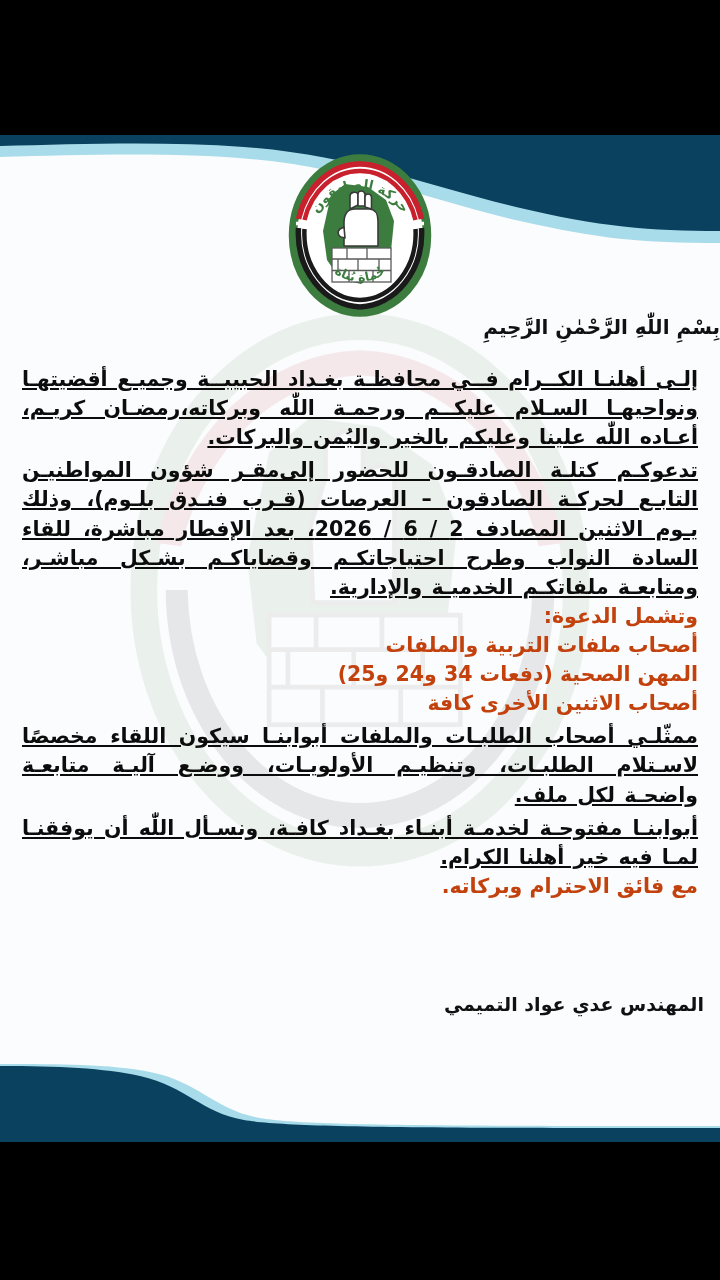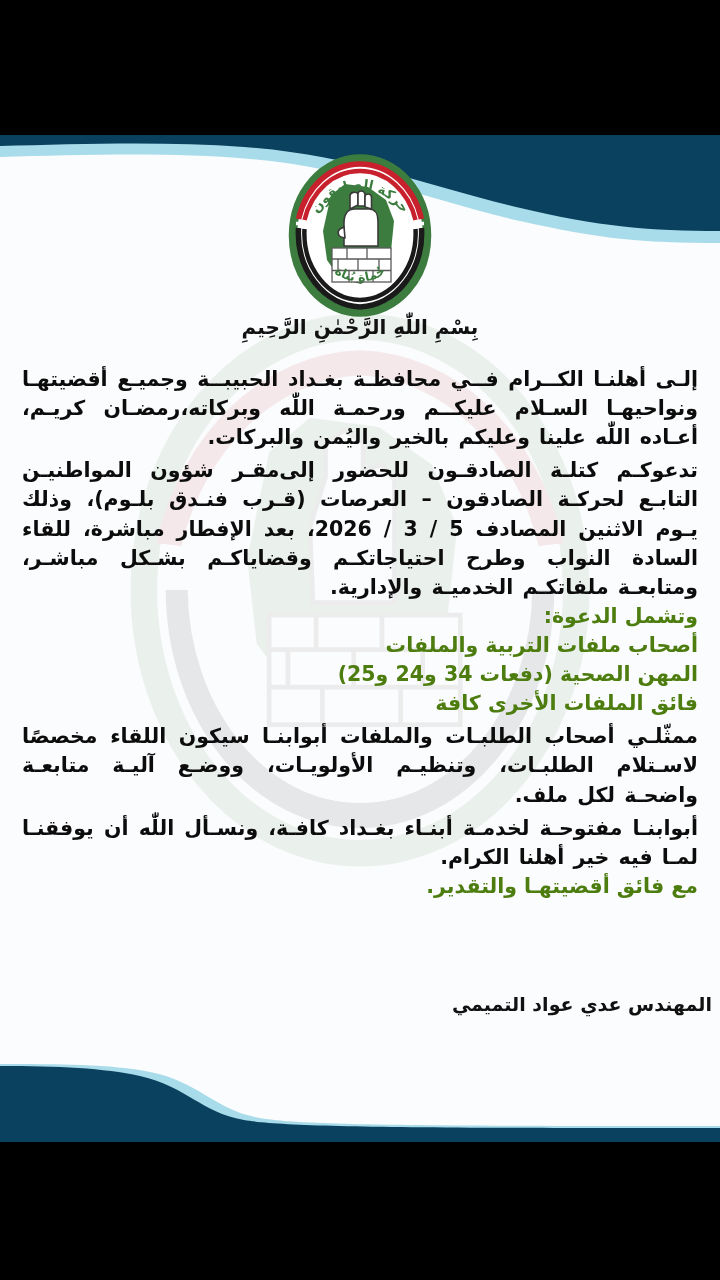--- a/index.html
+++ b/index.html
@@ -32,38 +32,38 @@
 
   
   .logo-wrap{
     position:absolute;left:50%;top:18px;transform:translateX(-50%);
     width:150px;height:165px;
   }
 
   
   .content{position:absolute;left:0;top:180px;width:720px;text-align:right;}
   .basmala{
-    text-align:center;font-weight:bold;color:#111;
+    text-align:right;font-weight:bold;color:#111;
     font-size:20px;letter-spacing:.2px;margin:0 0 26px 0;
   }
   .para{
     margin:0 22px 0 22px;color:#0c0c0c;font-weight:bold;
     font-size:20.5px;line-height:1.42;text-align:justify;
-    text-align-last:right;word-spacing:2px;
+    text-align-last:right;word-spacing:2px;text-decoration:underline;
   }
   .para.j{text-align:justify;}
   .gap-s{margin-top:4px;}
 
   .list-line{
-    margin:0 22px 0 22px;color:#4d7c0f;font-weight:bold;
+    margin:0 22px 0 22px;color:#c2410c;font-weight:bold;
     font-size:20.5px;line-height:1.42;text-align:right;
   }
 
   .signature{
-    position:absolute;right:8px;left:0;top:855px;
+    position:absolute;right:16px;left:0;top:855px;
     text-align:center;color:#111;font-weight:bold;font-size:19px;
     line-height:1.5;
   }
   .signature div{display:block;}
   .sig-inner{display:inline-block;text-align:right;}
 </style>
 </head>
 <body>
 
 <div id="stage">
@@ -161,32 +161,32 @@
         </text>
       </svg>
     </div>
 
     <div class="content">
 
       <p class="basmala">بِسْمِ اللّٰهِ الرَّحْمٰنِ الرَّحِيمِ</p>
 
       <p class="para j">إلـى أهلنـا الكــرام فــي محافظـة بغـداد الحبيبــة وجميـع أقضيتهـا ونواحيهـا السـلام عليكــم ورحمـة اللّٰه وبركاته،رمضـان كريـم، أعـاده اللّٰه علينا وعليكم بالخير واليُمن والبركات.</p>
 
-      <p class="para j gap-s">تدعوكـم كتلـة الصادقـون للحضور إلى‌مقـر شؤون المواطنيـن التابـع لحركـة الصادقون – العرصات (قـرب فنـدق بلـوم)، وذلك يـوم الاثنين المصادف 5 / 3 / 2026، بعد الإفطار مباشرة، للقاء السادة النواب وطرح احتياجاتكـم وقضاياكـم بشـكل مباشـر، ومتابعـة ملفاتكـم الخدميـة والإدارية.</p>
+      <p class="para j gap-s">تدعوكـم كتلـة الصادقـون للحضور إلى‌مقـر شؤون المواطنيـن التابـع لحركـة الصادقون – العرصات (قـرب فنـدق بلـوم)، وذلك يـوم الاثنين المصادف 2 / 6 / 2026، بعد الإفطار مباشرة، للقاء السادة النواب وطرح احتياجاتكـم وقضاياكـم بشـكل مباشـر، ومتابعـة ملفاتكـم الخدميـة والإدارية.</p>
 
       <div class="list-line">وتشمل الدعوة:</div>
       <div class="list-line">أصحاب ملفات التربية والملفات</div>
       <div class="list-line">المهن الصحية (دفعات 34 و24 و25)</div>
-      <div class="list-line">فائق الملفات الأخرى كافة</div>
+      <div class="list-line">أصحاب الاثنين الأخرى كافة</div>
 
       <p class="para j gap-s">ممثّلـي أصحاب الطلبـات والملفات أبوابنـا سيكون اللقاء مخصصًا لاسـتلام الطلبـات، وتنظيـم الأولويـات، ووضـع آليـة متابعـة واضحـة لكل ملف.</p>
 
       <p class="para j gap-s">أبوابنـا مفتوحـة لخدمـة أبنـاء بغـداد كافـة، ونسـأل اللّٰه أن يوفقنـا لمـا فيه خير أهلنا الكرام.</p>
 
-      <div class="list-line">مع فائق أقضيتهـا والتقدير.</div>
+      <div class="list-line">مع فائق الاحترام وبركاته.</div>
     </div>
 
     <div class="signature">
       <div class="sig-inner">
         <div>المهندس عدي عواد التميمي</div>
       </div>
     </div>
 
     <div class="wave-bottom">
       <svg width="720" height="90" viewBox="0 0 720 90" preserveAspectRatio="none">

